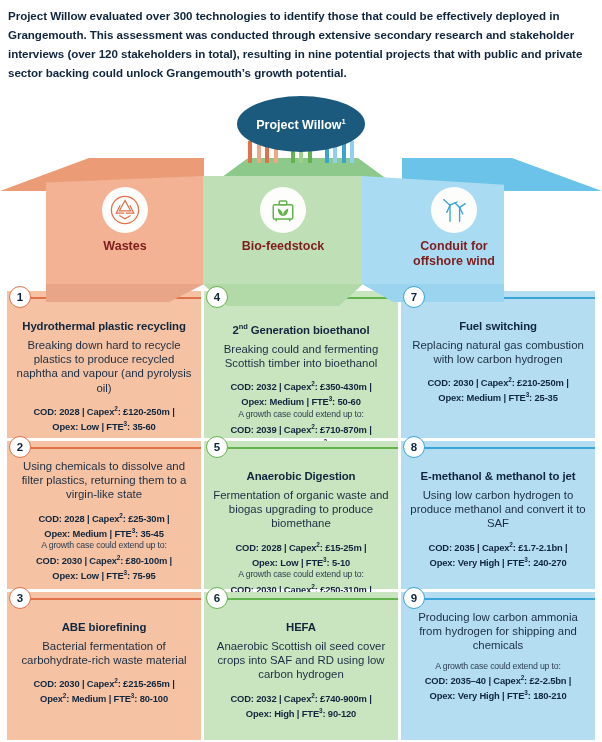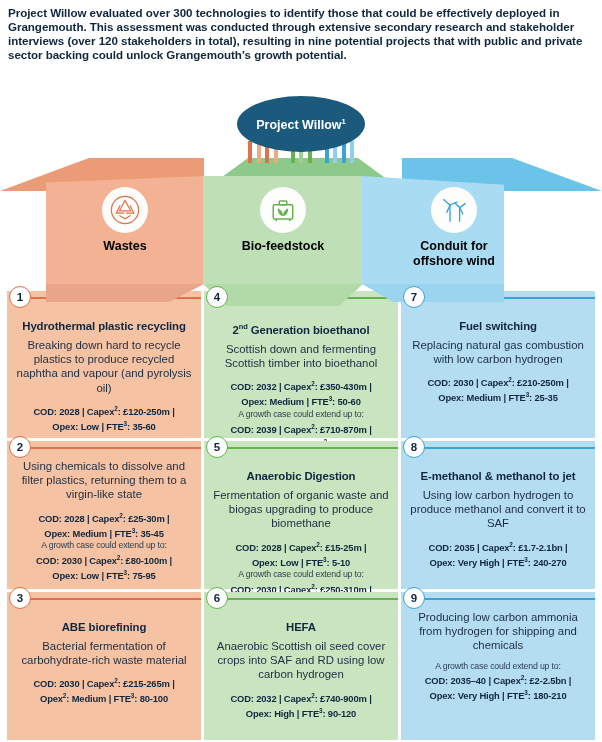--- a/index.html
+++ b/index.html
@@ -11,21 +11,21 @@
     overflow: hidden;
   }
   .page { position: relative; width: 602px; height: 742px; }
 
   
   .intro {
     position: absolute;
     left: 8px; top: 6px; width: 586px;
     font-size: 11.6px;
     font-weight: bold;
-    line-height: 14px;
+    line-height: 19px;
     letter-spacing: -0.05px;
     color: #10263d;
   }
 
   
   .graphic {
     position: absolute;
     left: 0; top: 96px; width: 602px; height: 195px;
   }
   .ellipse {
@@ -131,21 +131,21 @@
     border-radius: 50%;
     background: #fdfdfb;
     display: flex; align-items: center; justify-content: center;
     margin-bottom: 6px;
   }
   .pillar-label {
     font-size: 12.5px;
     font-weight: bold;
     text-align: center;
     line-height: 14.5px;
-    color: #000000;
+    color: #7f1d1d;
   }
 
   
   .grid {
     position: absolute;
     left: 7px; top: 291px;
     width: 588px; height: 448px;
     display: grid;
     grid-template-columns: 1fr 1fr 1fr;
     grid-template-rows: 147px 148px 148px;
@@ -312,21 +312,21 @@
         <div class="card-desc">Breaking down hard to recycle plastics to produce recycled naphtha and vapour (and pyrolysis oil)</div>
         <div class="metrics">
           <div class="metric-line">COD: 2028 | Capex<sup>2</sup>: £120-250m |</div>
           <div class="metric-line">Opex: Low | FTE<sup>3</sup>:  35-60</div>
         </div>
       </div>
       <div class="card green">
         <div class="card-rule"></div>
         <div class="badge">4</div>
         <div class="card-title">2<sup>nd</sup> Generation bioethanol</div>
-        <div class="card-desc">Scottish down and fermenting Scottish timber into bioethanol</div>
+        <div class="card-desc">Breaking could and fermenting Scottish timber into bioethanol</div>
         <div class="metrics">
           <div class="metric-line">COD: 2032 | Capex<sup>2</sup>: £350-430m |</div>
           <div class="metric-line">Opex: Medium | FTE<sup>3</sup>: 50-60</div>
           <div class="growth-note">A growth case could extend up to:</div>
           <div class="metric-line">COD: 2039 | Capex<sup>2</sup>: £710-870m |</div>
           <div class="metric-line">Opex: Medium | FTE<sup>2</sup>: 100-120</div>
         </div>
       </div>
       <div class="card blue">
         <div class="card-rule"></div>

